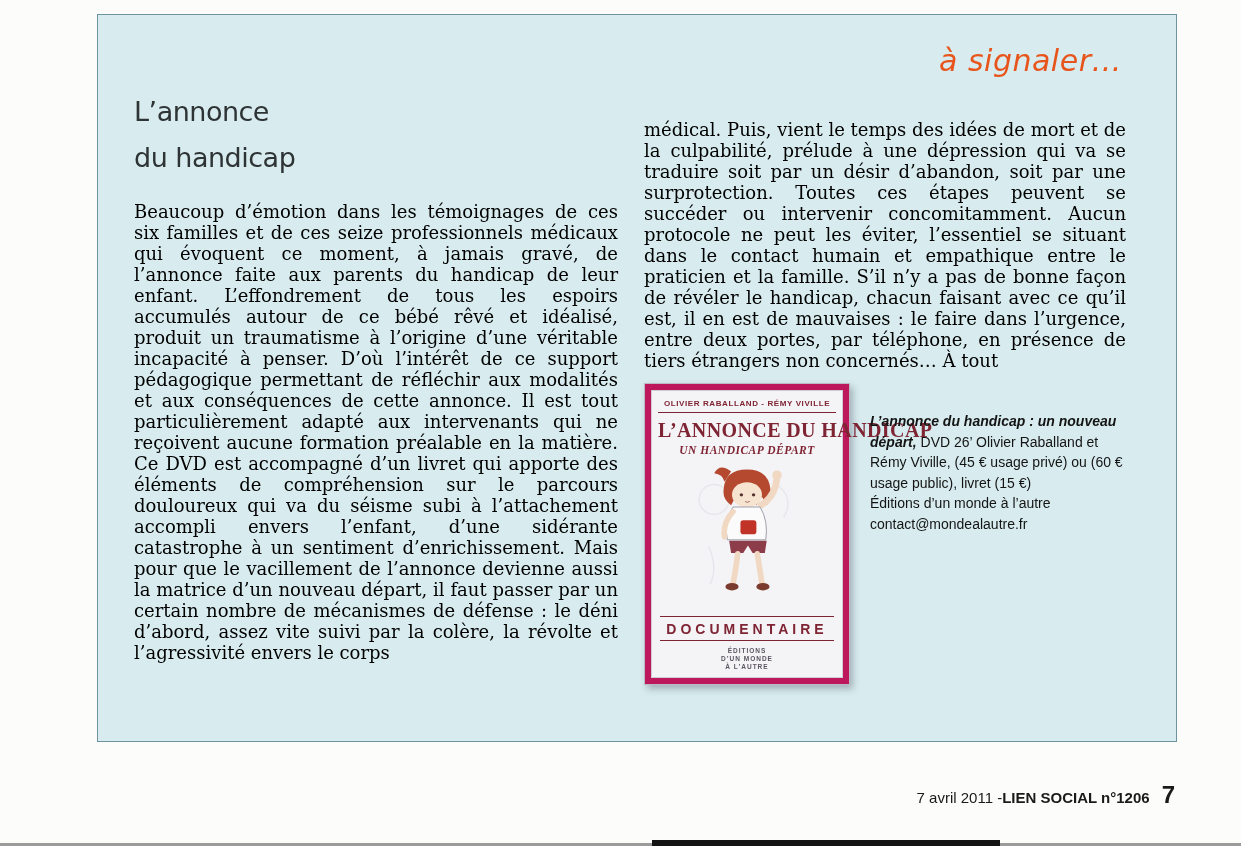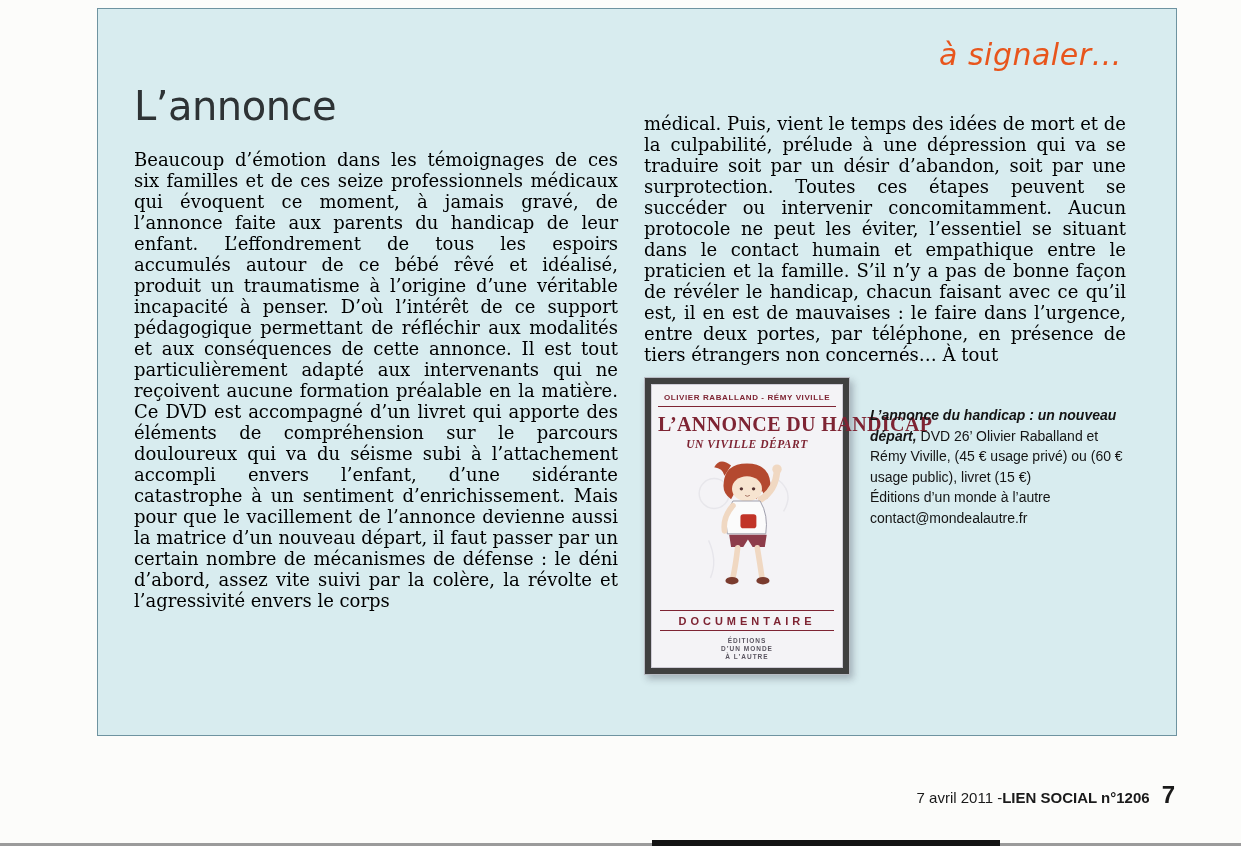--- a/index.html
+++ b/index.html
@@ -7,21 +7,21 @@
   body {
     background:#fcfcfa;
     font-family:"DejaVu Serif", serif;
     position:relative;
     overflow:hidden;
   }
 
   
   .panel {
     position:absolute;
-    left:97px; top:8px;
+    left:97px; top:14px;
     width:1080px; height:728px;
     background:#d8ecef;
     border:1px solid #6e93a0;
     padding:26px 50px 0 36px;
   }
 
   .section-label {
     text-align:right;
     font-family:"DejaVu Sans", sans-serif;
     font-style:italic;
@@ -37,40 +37,40 @@
     display:flex;
     gap:26px;
     margin-top:8px;
   }
   .col { width:484px; }
   .col-right { width:482px; margin-top:30px; }
 
   .article-title {
     font-family:"DejaVu Sans", sans-serif;
     font-weight:500;
-    font-size:40px;
+    font-size:27px;
     line-height:46px;
     letter-spacing:-0.5px;
     color:#2e3335;
     margin-bottom:20px;
   }
 
   .body-text {
     font-size:18px;
     line-height:21px;
     text-align:justify;
     color:#000000;
   }
 
   
   .cover {
     float:left;
     width:206px;
     margin:12px 20px 10px 0;
-    background:#404040;
+    background:#be185d;
     border:1px solid #b9bcc4;
     padding:6px;
     box-shadow:3px 4px 7px rgba(40,40,60,.three) ;
     box-shadow:3px 4px 7px rgba(40,40,60,.3);
   }
   .cover-inner {
     background:#f4f3f6;
     border:1px solid #cfccd6;
     padding:8px 6px 6px 6px;
     text-align:center;
@@ -105,21 +105,21 @@
   }
   .cover-art {
     height:150px;
     margin:6px 0 4px 0;
     display:flex;
     align-items:center;
     justify-content:center;
   }
   .cover-genre {
     font-family:"Liberation Sans", sans-serif;
-    font-size:11px;
+    font-size:14px;
     font-weight:bold;
     letter-spacing:4px;
     color:#7e2433;
     border-top:1.5px solid #7e2433;
     border-bottom:1.5px solid #7e2433;
     padding:4px 0 3px 0;
     margin:0 2px;
   }
   .cover-publisher {
     font-family:"Liberation Sans", sans-serif;
@@ -179,32 +179,33 @@
 
 <div class="panel">
 
   <div class="section-label">à signaler…</div>
 
   <div class="columns">
 
     <div class="col">
       <div class="article-title">
         <div>L’annonce</div>
+        <div>du handicap</div>
       </div>
       <p class="body-text">Beaucoup d’émotion dans les témoignages de ces six familles et de ces seize professionnels médicaux qui évoquent ce moment, à jamais gravé, de l’annonce faite aux parents du handicap de leur enfant. L’effondrement de tous les espoirs accumulés autour de ce bébé rêvé et idéalisé, produit un traumatisme à l’origine d’une véritable incapacité à penser. D’où l’intérêt de ce support pédagogique permettant de réfléchir aux modalités et aux conséquences de cette annonce. Il est tout particulièrement adapté aux intervenants qui ne reçoivent aucune formation préalable en la matière. Ce DVD est accompagné d’un livret qui apporte des éléments de compréhension sur le parcours douloureux qui va du séisme subi à l’attachement accompli envers l’enfant, d’une sidérante catastrophe à un sentiment d’enrichissement. Mais pour que le vacillement de l’annonce devienne aussi la matrice d’un nouveau départ, il faut passer par un certain nombre de mécanismes de défense : le déni d’abord, assez vite suivi par la colère, la révolte et l’agressivité envers le corps</p>
     </div>
 
     <div class="col col-right">
       <p class="body-text">médical. Puis, vient le temps des idées de mort et de la culpabilité, prélude à une dépression qui va se traduire soit par un désir d’abandon, soit par une surprotection. Toutes ces étapes peuvent se succéder ou intervenir concomitamment. Aucun protocole ne peut les éviter, l’essentiel se situant dans le contact humain et empathique entre le praticien et la famille. S’il n’y a pas de bonne façon de révéler le handicap, chacun faisant avec ce qu’il est, il en est de mauvaises : le faire dans l’urgence, entre deux portes, par téléphone, en présence de tiers étrangers non concernés… À tout</p>
 
       <div class="cover">
         <div class="cover-inner">
           <div class="cover-authors">OLIVIER RABALLAND - RÉMY VIVILLE</div>
           <div class="cover-title">L’ANNONCE DU HANDICAP</div>
-          <div class="cover-subtitle">UN VIVILLE DÉPART</div>
+          <div class="cover-subtitle">UN HANDICAP DÉPART</div>
           <div class="cover-art">
             <svg viewBox="0 0 110 160" width="104" height="150" aria-hidden="true">
               <g opacity="0.12" stroke="#8a8aa0" fill="none" stroke-width="1.5">
                 <circle cx="20" cy="40" r="16"></circle>
                 <path d="M88,25 q18,14 6,34"></path>
                 <path d="M14,90 q10,22 2,40"></path>
               </g>
               <path d="M38,10 q-12,-9 -18,2 q9,1 11,9z" fill="#b4492f"></path>
               <path d="M30,30 q1,-22 25,-22 q23,0 25,21 q1,11 -4,17 l-5,-9 -6,9 -8,-7 -8,7 -6,-9 -5,9 q-9,-6 -8,-16z" fill="#b4492f"></path>
               <ellipse cx="55" cy="35" rx="16" ry="13.5" fill="#f7e4d0"></ellipse>

